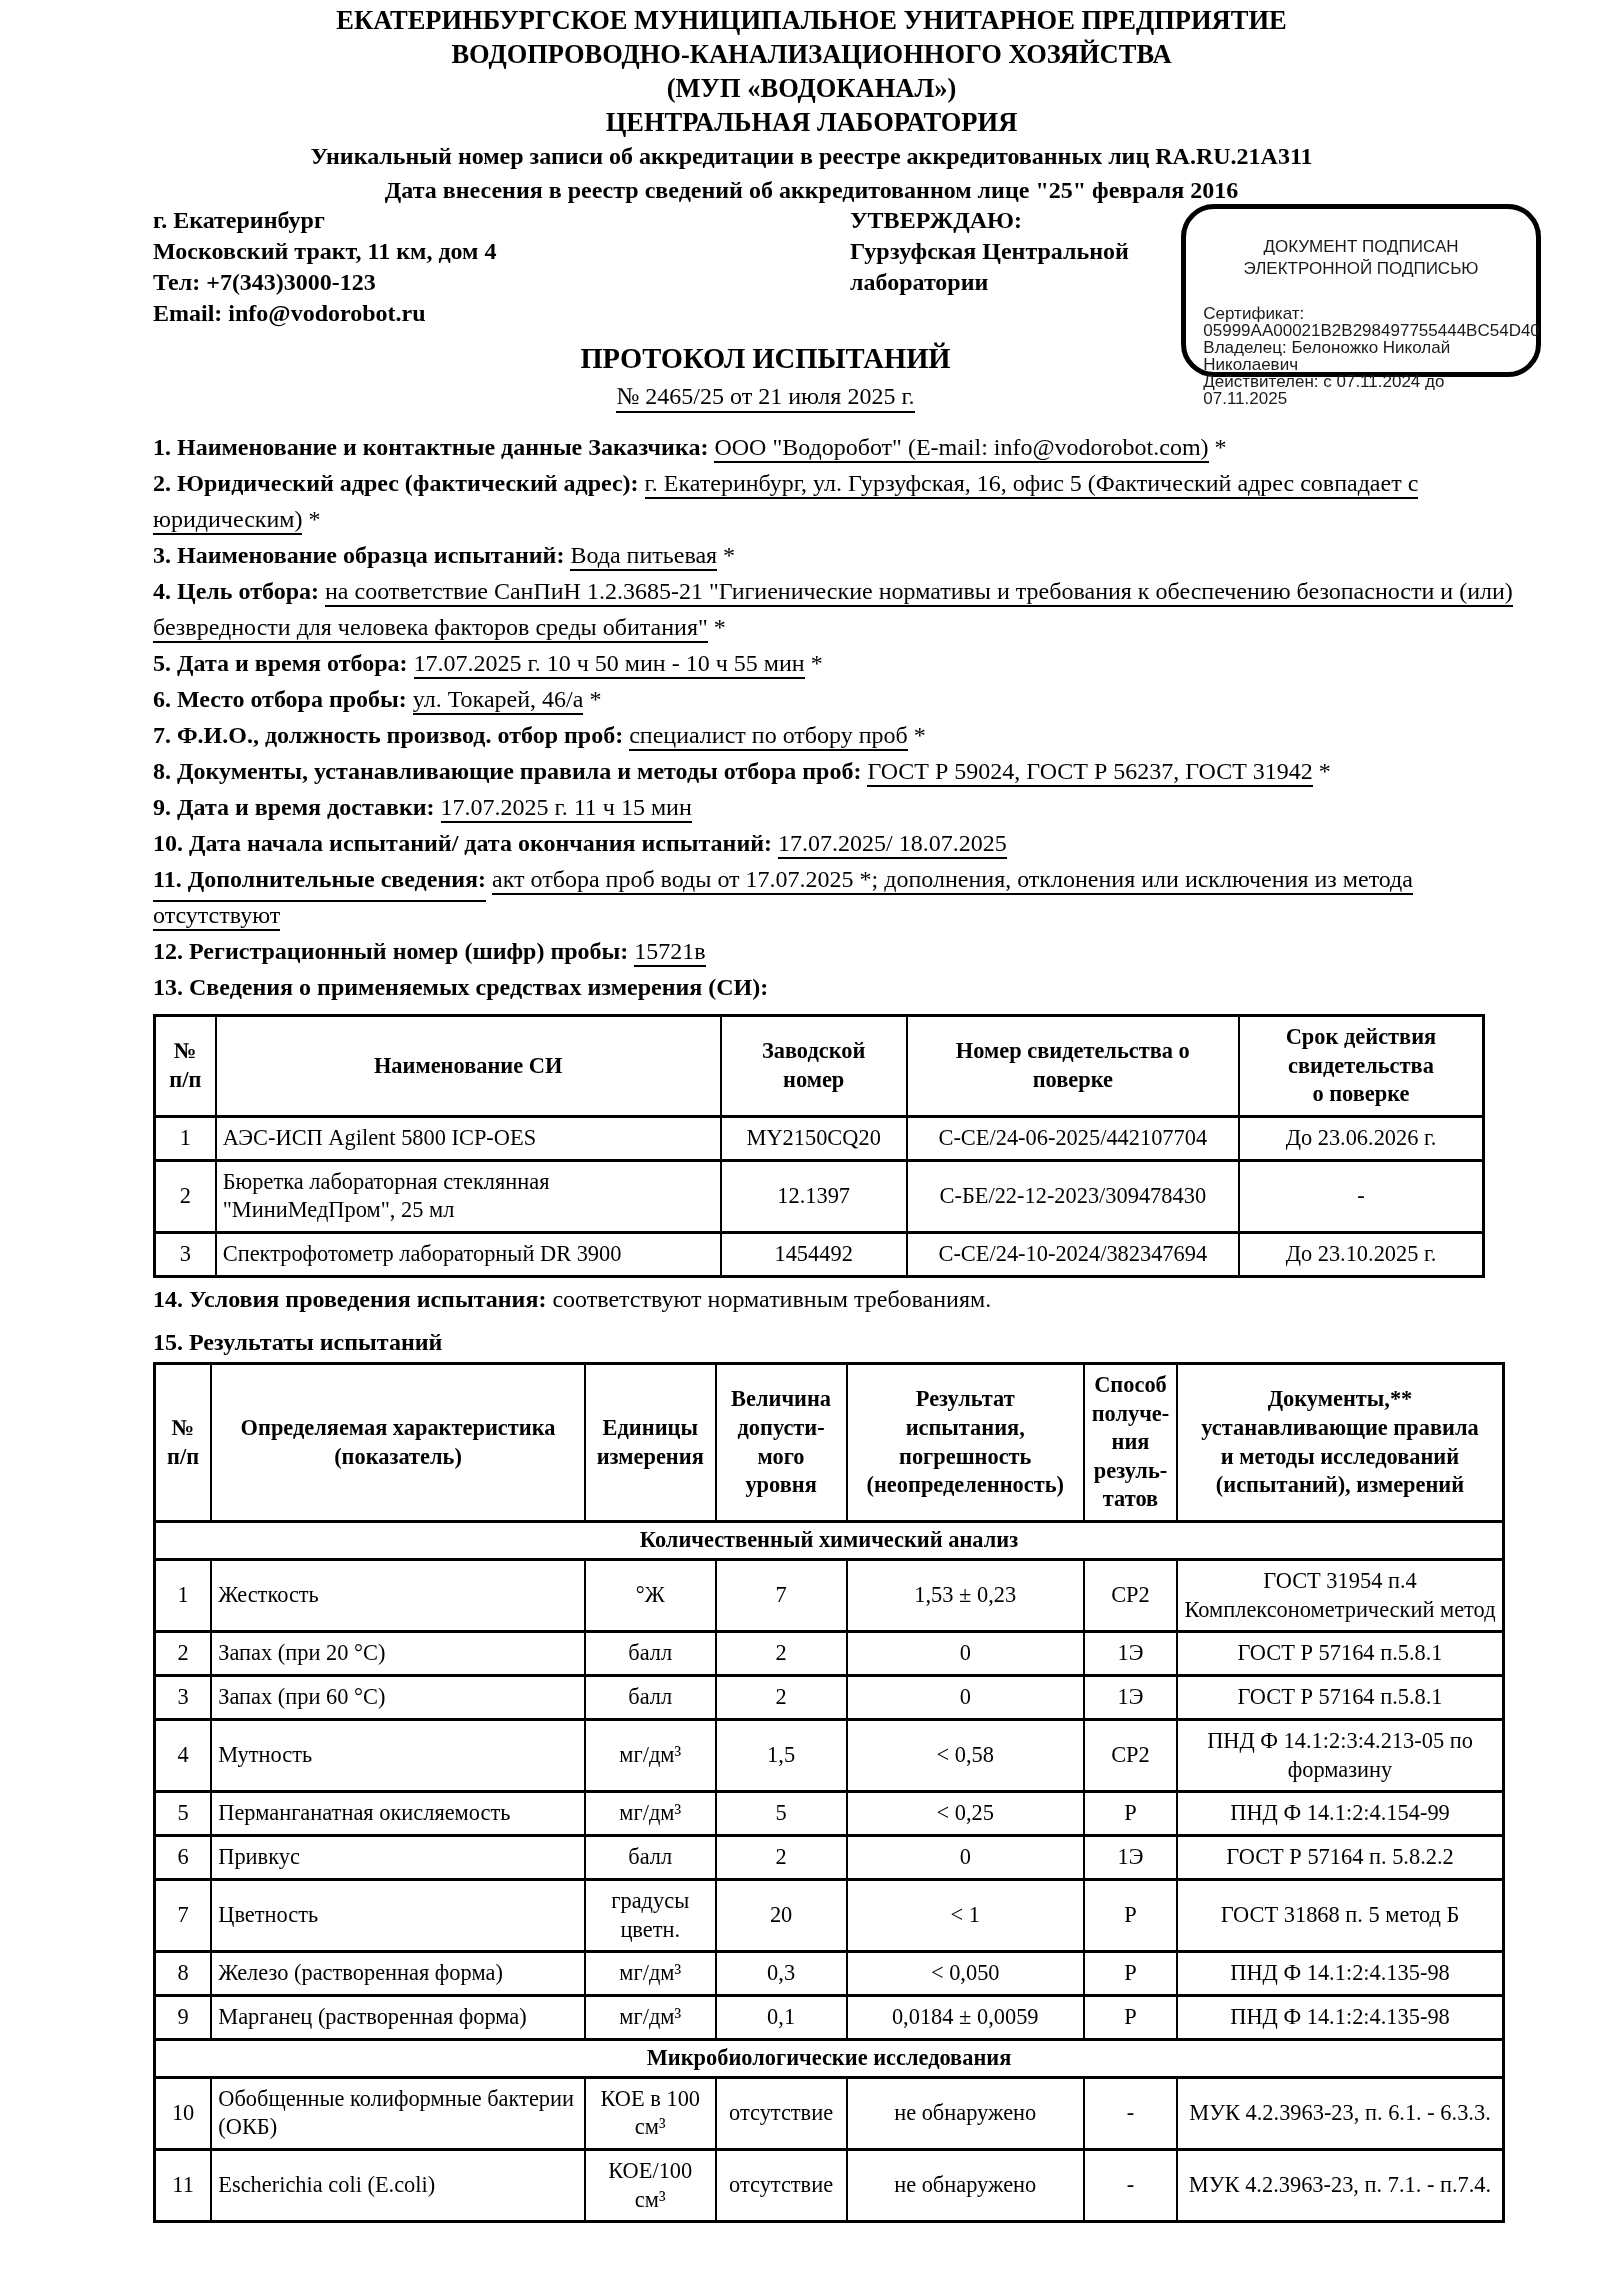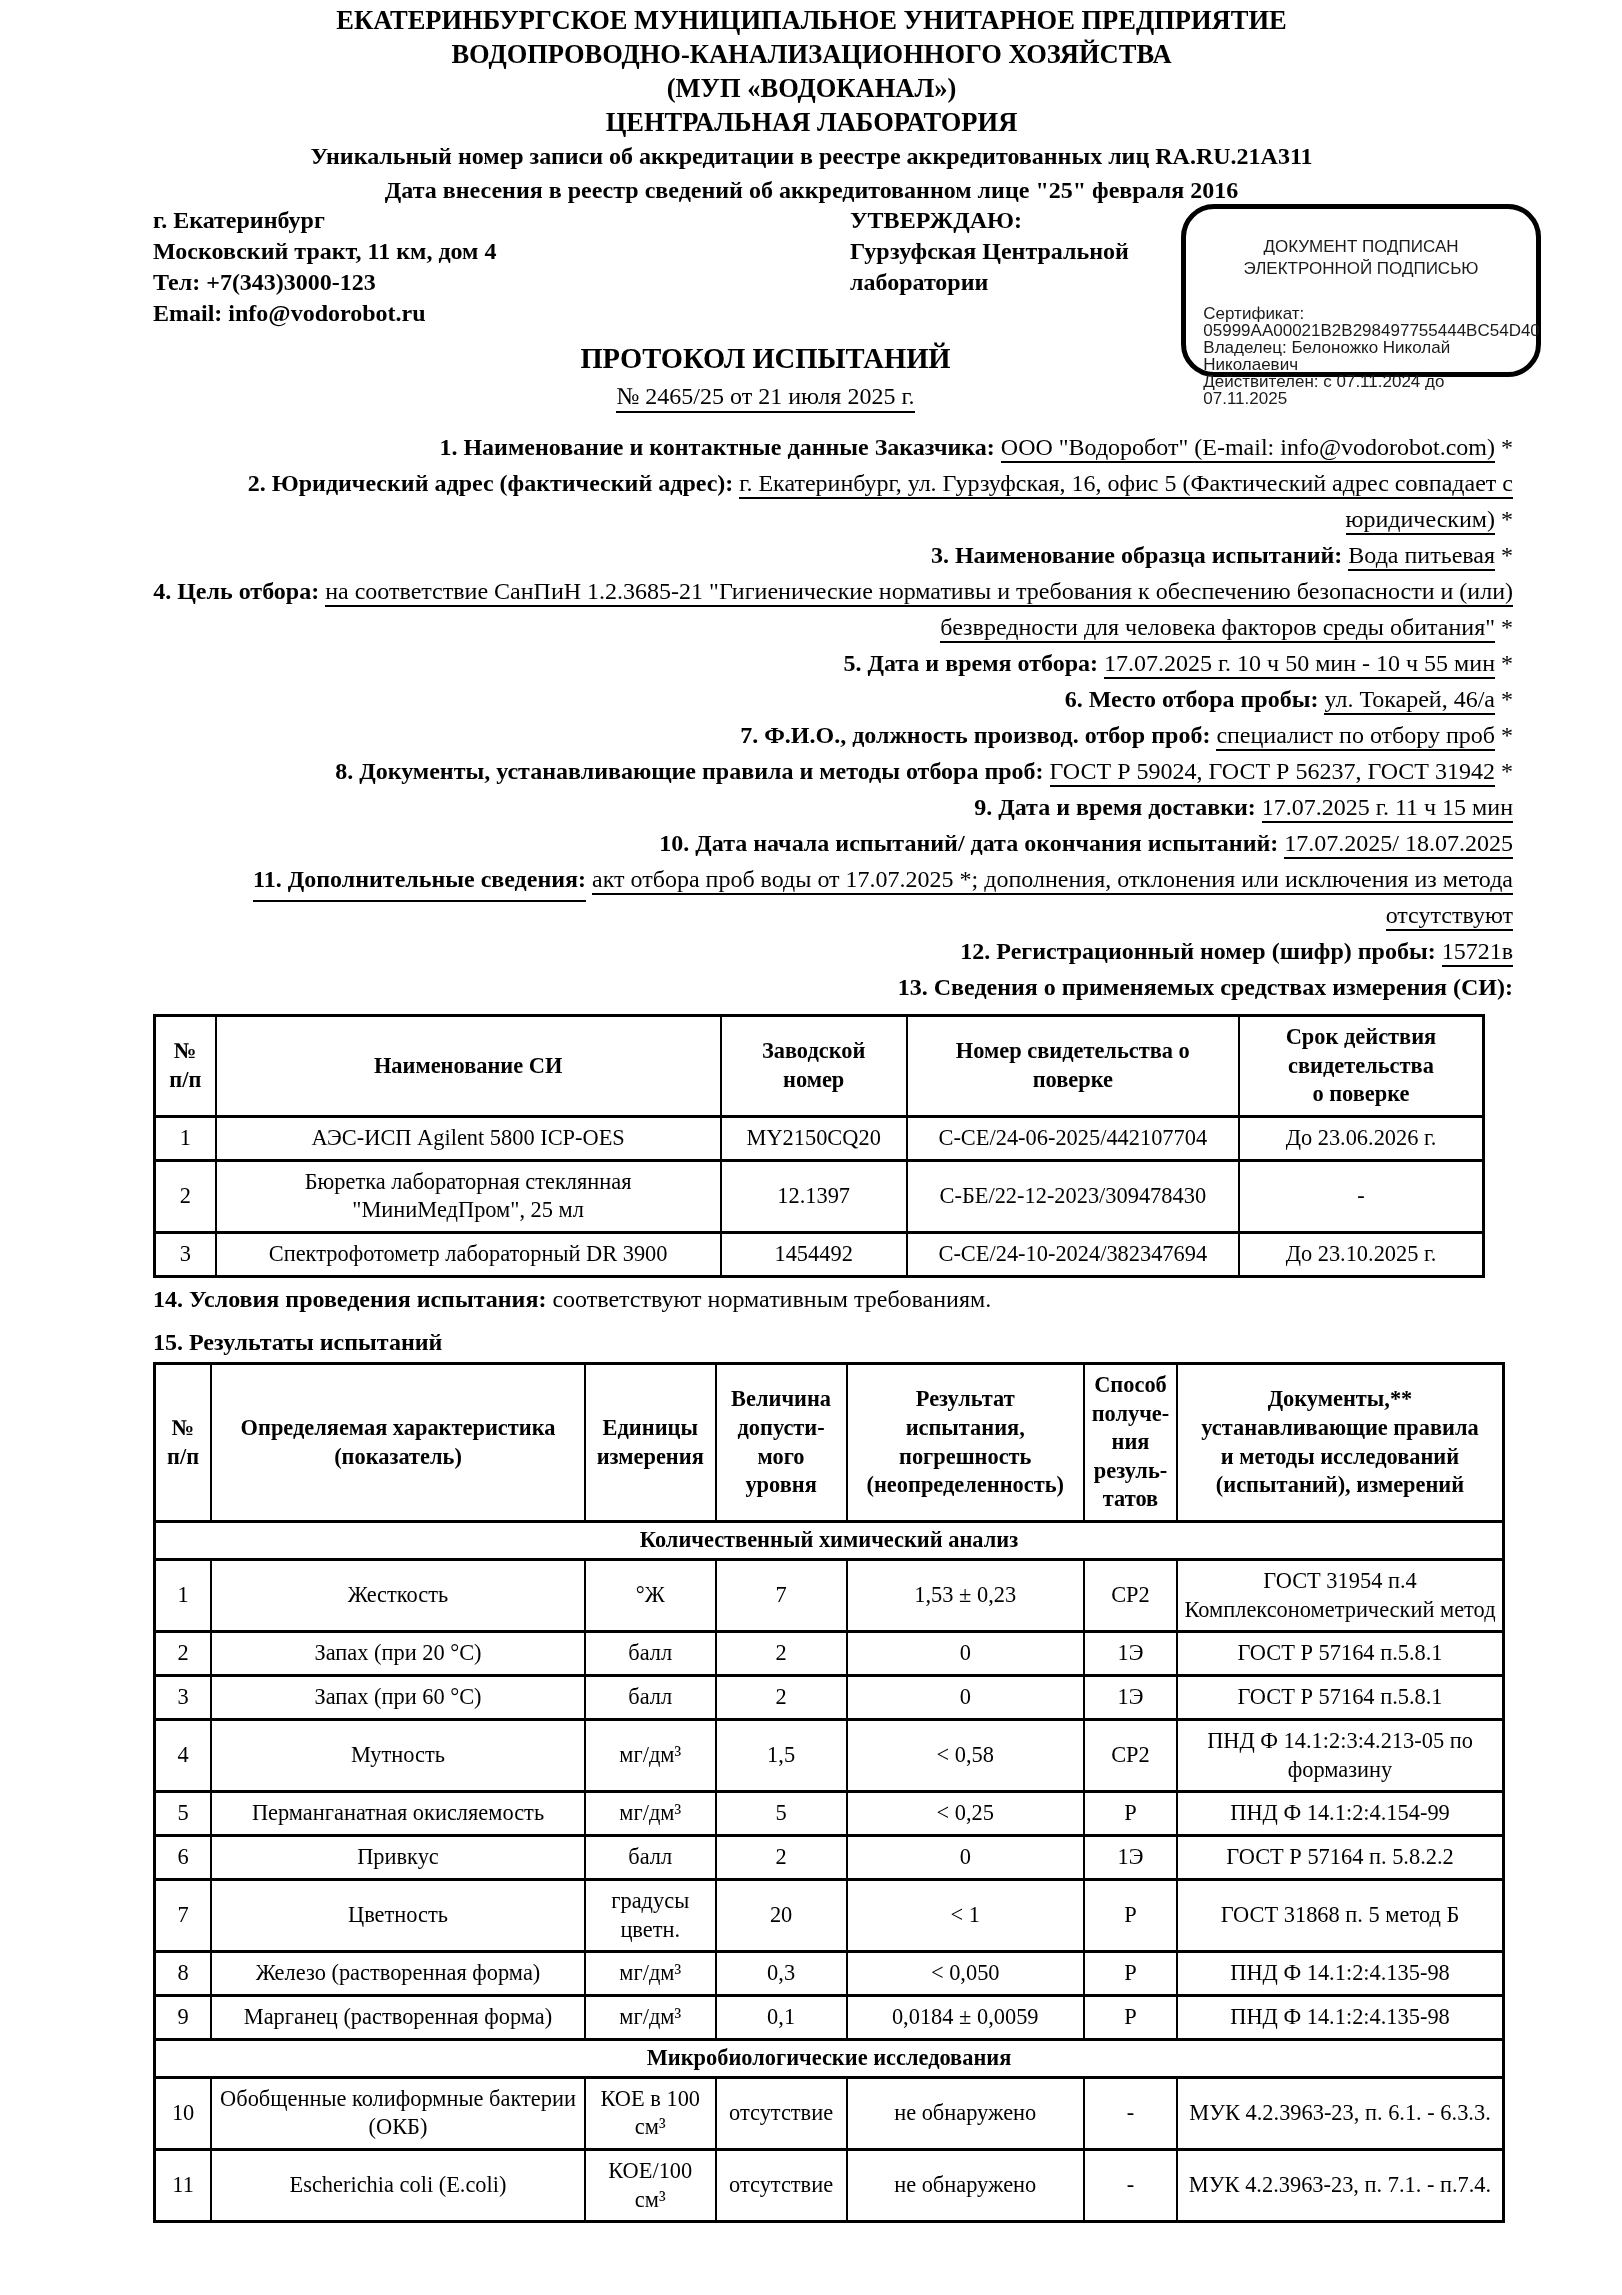--- a/index.html
+++ b/index.html
@@ -53,42 +53,42 @@
   }
   .protocol-no {
     position:absolute; top:383px; left:0; right:92px;
     text-align:center; font-size:24px;
   }
   .protocol-no span { border-bottom:2.5px solid #000; padding-bottom:2px; }
 
   
   .items {
     position:absolute; top:429px; left:153px; width:1360px;
-    font-size:24px; line-height:36px;text-align:right;
+    font-size:24px; line-height:36px;
   }
   .item { margin:0; }
   .lbl { font-weight:bold; }
   .u { border-bottom:2.5px solid #000; padding-bottom:1px; }
   .item.ul-label .lbl { border-bottom:2.5px solid #000; padding-bottom:8px; }
 
   .item-14 { position:absolute; top:1286px; left:153px; width:1360px; font-size:24px; }
   .item-15 { position:absolute; top:1329px; left:153px; width:1360px; font-size:24px; font-weight:bold; }
 
   
   table {
     border-collapse:collapse; table-layout:fixed;
     font-size:22.4px; line-height:28.6px;
   }
   th,td {
     border:2px solid #000; border-top-width:3.1px; border-bottom-width:3.1px;
     padding:6.1px 6.1px; vertical-align:middle; text-align:center;
     word-wrap:break-word; overflow:hidden;
   }
   th { font-weight:bold; white-space:pre-line; }
-  td.name { text-align:center;margin-top:48px; }
+  td.name { text-align:left;margin-top:48px; }
   td.docs { text-align:center; }
   td.section { font-weight:bold; text-align:center; padding:3.1px; }
 
   .si-table { position:absolute; top:1014px; left:153px; width:1332px; border:3.6px solid #000; }
   .results-table { position:absolute; top:1362px; left:153px; width:1352px; border:3.6px solid #000; }
 </style>
 </head>
 <body>
 
 <div class="page">

